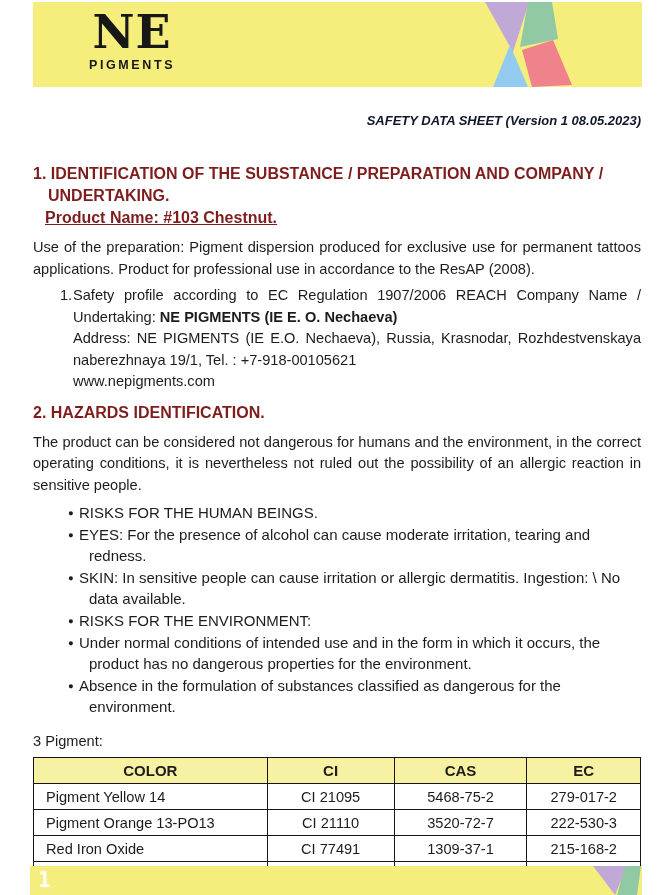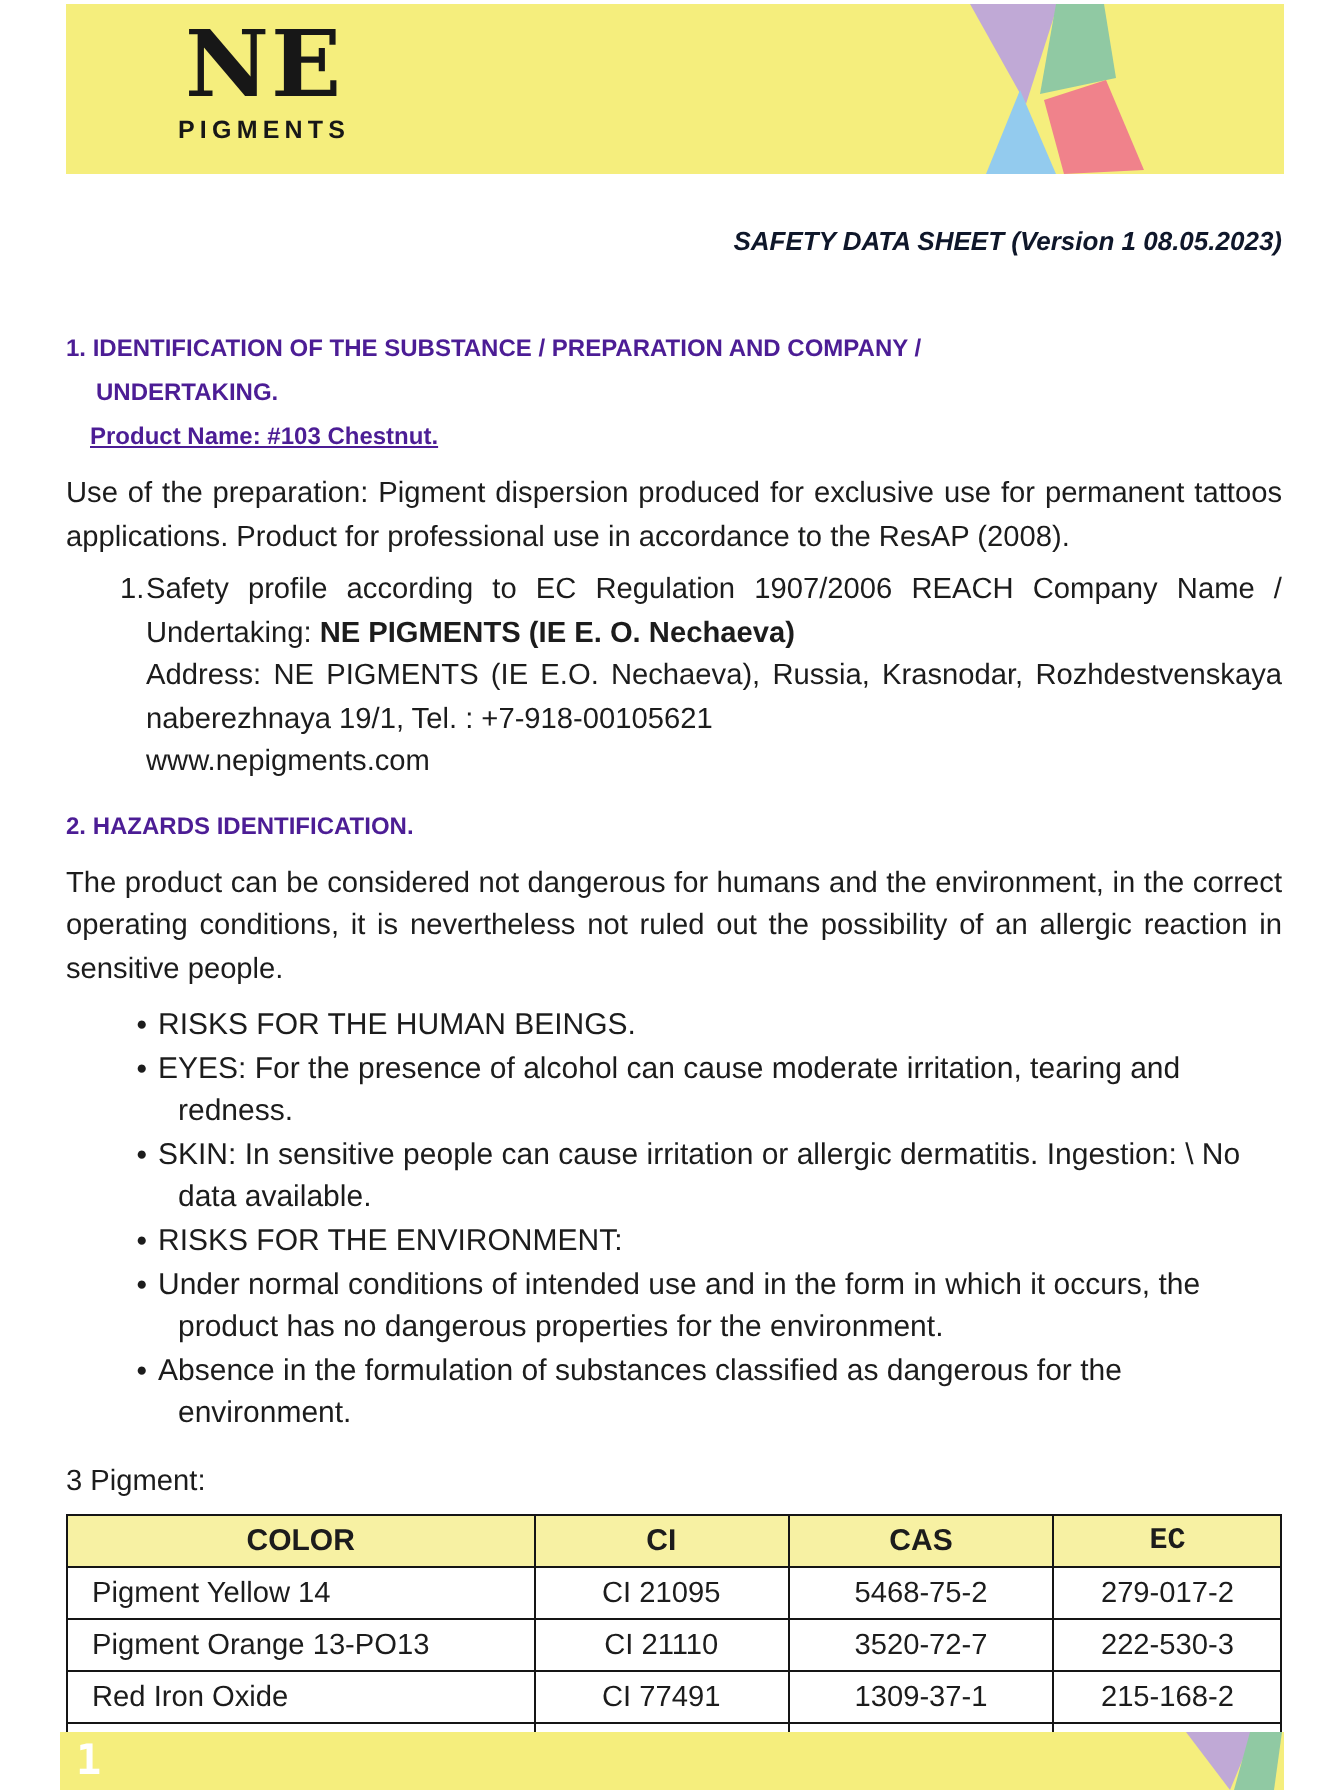--- a/index.html
+++ b/index.html
@@ -32,21 +32,21 @@
     font-weight:bold; font-size:21px; line-height:27px;
   }
   .footer-decor { position:absolute; right:0; top:0; width:56px; height:29px; }
 
   
   .content { position:absolute; left:33px; right:31px; top:87px; }
   .sds-title {
     margin-top:26px; text-align:right;
     font-style:italic; font-weight:bold; font-size:13px; color:#0f172a;
   }
-  .sec-heading { font-weight:bold; font-size:12px; line-height:22px; color:#4c1d95; }
+  .sec-heading { font-weight:bold; font-size:16px; line-height:22px; color:#7f1d1d; }
   .s1-heading { margin-top:35px; }
   .hl2 { padding-left:15px; }
   .product-line { padding-left:12px;text-decoration:underline; }
   .para { font-size:14.6px; line-height:21.5px; text-align:justify; margin-top:8px; }
   .listitem {
     position:relative; padding-left:40px; margin-top:5px;
     font-size:14.6px; line-height:21.5px; text-align:justify;
   }
   .listitem .num { position:absolute; left:27px; top:0; }
   .addr { padding-left:40px; font-size:14.6px; line-height:21.5px; text-align:justify; }
@@ -64,21 +64,21 @@
   .pigment-label { margin-top:16px; font-size:14.6px; }
   table.pigment-table { margin-top:8px; width:100%; border-collapse:collapse; }
   .pigment-table th, .pigment-table td {
     border:1.6px solid #151515; font-size:14.6px; height:23px; padding:1px 4px;
   }
   .pigment-table th {
     background:#F7F1A3; font-weight:bold; text-align:center; font-size:15px;
   }
   .pigment-table td { text-align:center; }
   .pigment-table td.c1 { text-align:left; padding-left:12px; }
-  .w1 { width:38.5%; } .w2 { width:20.9%; } .w3 { width:21.9%;margin-top:28px; } .w4 { width:18.7%;font-family:Liberation Mono, monospace; }
+  .w1 { width:38.5%; } .w2 { width:20.9%; } .w3 { width:21.9%;margin-top:28px; } .w4 { width:18.7%; }
   .bold { font-weight:bold; }
 </style>
 </head>
 <body>
 
 <div class="page">
 
   <div class="header-band">
     <div class="logo">
       <div class="logo-ne">NE</div>

